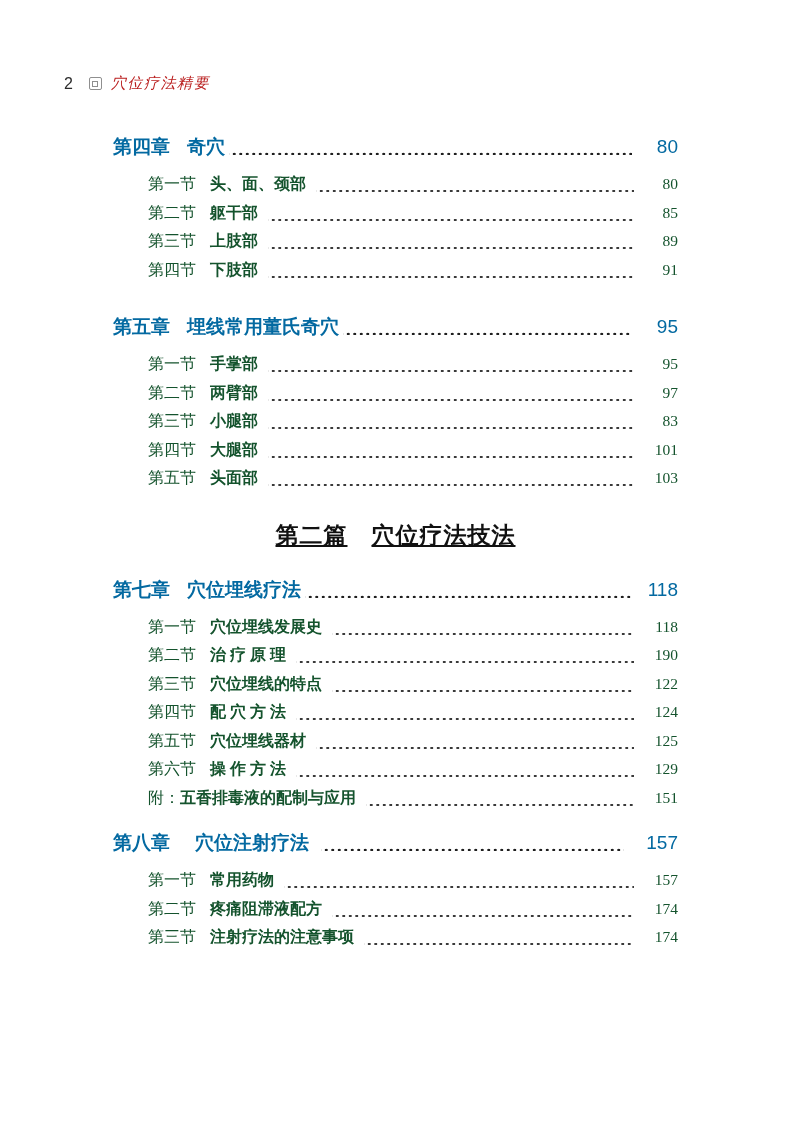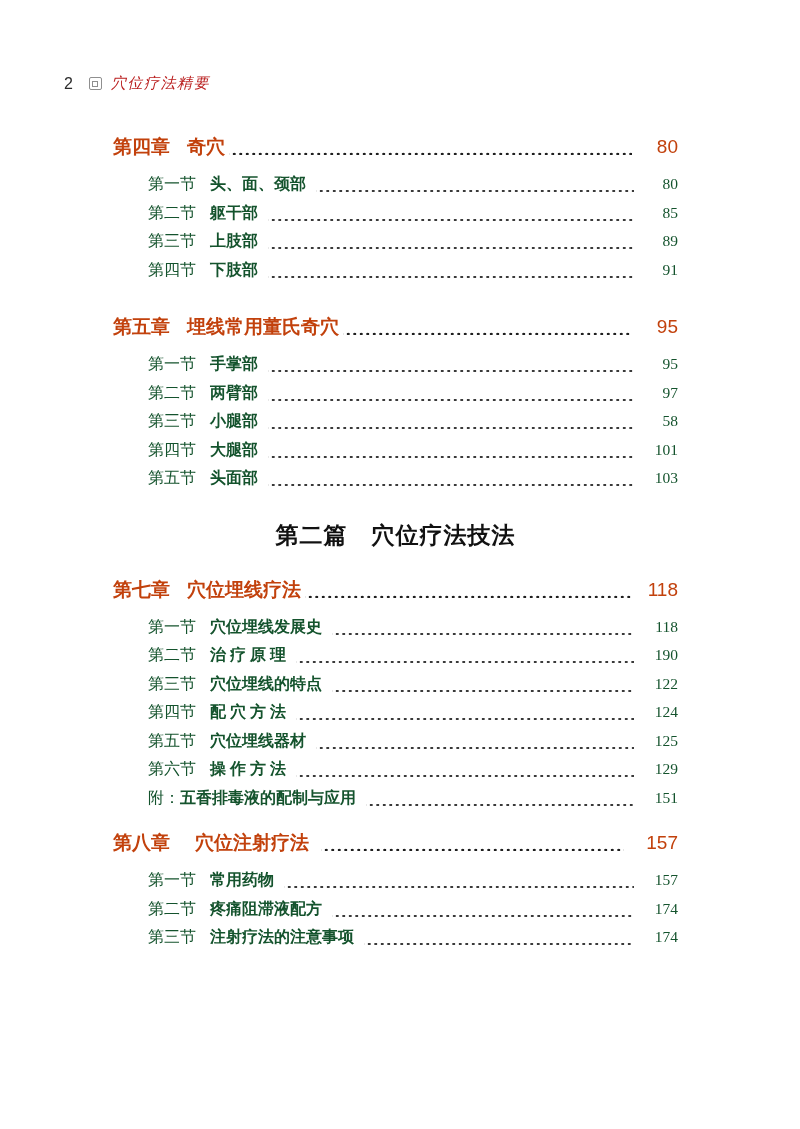--- a/index.html
+++ b/index.html
@@ -24,21 +24,21 @@
   .hicon-inner { width:4px; height:4px; border:1.5px solid #8f8f8f; box-sizing:content-box; }
   .book-title { font-size:15px; color:#b91c1c; letter-spacing:1.5px; font-style:italic; }
 
   
   .toc { position:absolute; left:113px; top:132px; width:565px; }
 
   .chapter {
     display:flex; align-items:baseline;
     font-family:"Liberation Sans", sans-serif;
     font-weight:700; font-size:19px; line-height:30px;
-    color:#c2410c; margin-top:28px;
+    color:#0369a1; margin-top:28px;
   }
   .chapter.first { margin-top:0; }
   .chapter.ch7 { margin-top:22px; }
   .chapter.ch8 { margin-top:16px;gap:8px; }
   .ch-label { margin-right:17px; white-space:nowrap; }
   .ch-title { white-space:nowrap; }
   .ch-page {
     font-family:"Liberation Sans", sans-serif; font-weight:400;
     font-size:19px; min-width:36px; text-align:right; margin-left:6px;
   }
@@ -65,21 +65,21 @@
   }
   .chapter .dots {
     background-image:radial-gradient(circle, #1f1f1f 1.3px, transparent 1.55px);
     background-size:6.5px 16px; margin-left:4px;
   }
 
   
   .part-title {
     text-align:center; font-family:"Liberation Serif", serif;
     font-weight:700; font-size:23px; line-height:34px;
-    color:#111; margin-top:26px; letter-spacing:1px;
+    color:#111; margin-top:26px; letter-spacing:1px;text-decoration:underline;
   }
   .part-label { margin-right:24px; }
 </style>
 </head>
 <body>
 
 <div class="page">
 
   <div class="header">
     <span class="folio">2</span>
@@ -140,21 +140,21 @@
       <div class="section">
         <span class="sec-label">第二节</span>
         <span class="sec-title">两臂部</span>
         <span class="dots"></span>
         <span class="sec-page">97</span>
       </div>
       <div class="section">
         <span class="sec-label">第三节</span>
         <span class="sec-title">小腿部</span>
         <span class="dots"></span>
-        <span class="sec-page">58</span>
+        <span class="sec-page">83</span>
       </div>
       <div class="section">
         <span class="sec-label">第四节</span>
         <span class="sec-title">大腿部</span>
         <span class="dots"></span>
         <span class="sec-page">101</span>
       </div>
       <div class="section">
         <span class="sec-label">第五节</span>
         <span class="sec-title">头面部</span>

